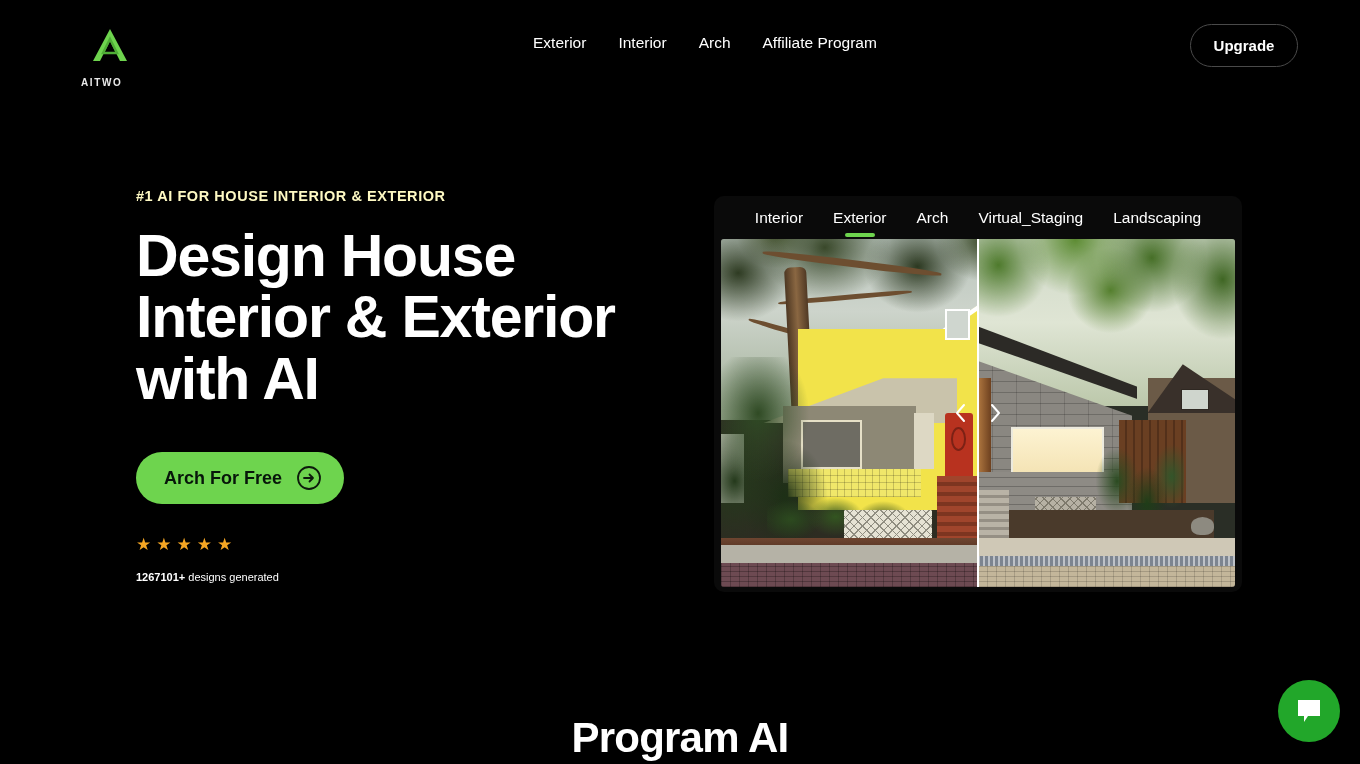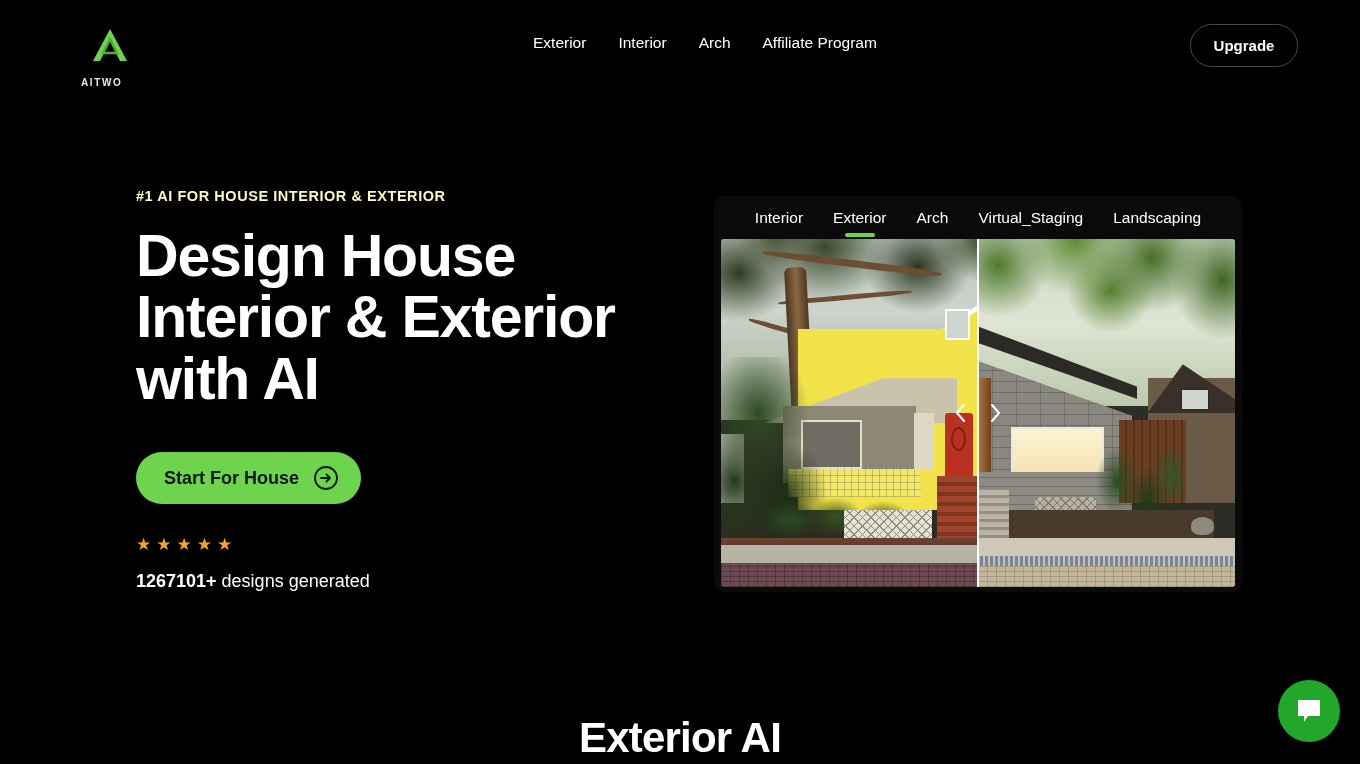--- a/index.html
+++ b/index.html
@@ -69,21 +69,21 @@
   .btn-secondary {
     height: 52px; padding: 0 26px;
     background: #6ed44e; border: none; border-radius: 26px;
     color: #07160a; font-size: 14.5px; font-weight: 700;
     font-family: "Liberation Sans", sans-serif;
     display: flex; align-items: center; cursor: pointer;
   }
   .stars { margin-top: 32px; display: flex; gap: 5px; }
   .star { color: #f5a623; font-size: 17px; line-height: 1; }
   .stats {
-    margin-top: 18px; color: #ffffff; font-size: 18px; font-weight: 400;
+    margin-top: 18px; color: #ffffff; font-size: 11px; font-weight: 400;
   }
   .stats b { font-weight: 700; }
 
   
   .panel {
     position: absolute; left: 714px; top: 196px;
     width: 528px; height: 396px;
     background: #0a0a0a; border-radius: 10px;
   }
   .panel-tabs {
@@ -380,21 +380,21 @@
 
     <button class="upgrade-btn">Upgrade</button>
   </div>
 
   <div class="hero-left">
     <div class="eyebrow">#1 AI FOR HOUSE INTERIOR &amp; EXTERIOR</div>
     <h1 class="headline">Design House Interior &amp; Exterior with AI</h1>
 
     <div class="cta-row">
       <button class="btn-primary">
-        <span>Start For House</span>
+        <span>Arch For Free</span>
         <svg class="arrow-circle" viewBox="0 0 26 26">
           <circle cx="13" cy="13" r="11" fill="none" stroke="#0d1a0c" stroke-width="1.8"></circle>
           <path d="M8 13 H17 M13.5 9.5 L17 13 L13.5 16.5" fill="none" stroke="#0d1a0c" stroke-width="1.8" stroke-linecap="round" stroke-linejoin="round"></path>
         </svg>
       </button>
     </div>
 
     <div class="stars">
       <span class="star">★</span>
       <span class="star">★</span>
@@ -476,21 +476,21 @@
         </svg>
       </div>
       <div class="handle-right">
         <svg width="14" height="22" viewBox="0 0 14 22">
           <path d="M4 3 L11 11 L4 19" fill="none" stroke="#ffffff" stroke-width="2" stroke-linecap="round" stroke-linejoin="round"></path>
         </svg>
       </div>
     </div>
   </div>
 
-  <div class="section-title">Exterior AI</div>
+  <div class="section-title">Program AI</div>
 
   <button class="chat-fab">
     <svg width="30" height="28" viewBox="0 0 30 28">
       <path d="M4 3 H26 V19 H14 L10 25 L10 19 H4 Z" fill="#ffffff"></path>
     </svg>
   </button>
 
 </div>
 
 </body></html>

